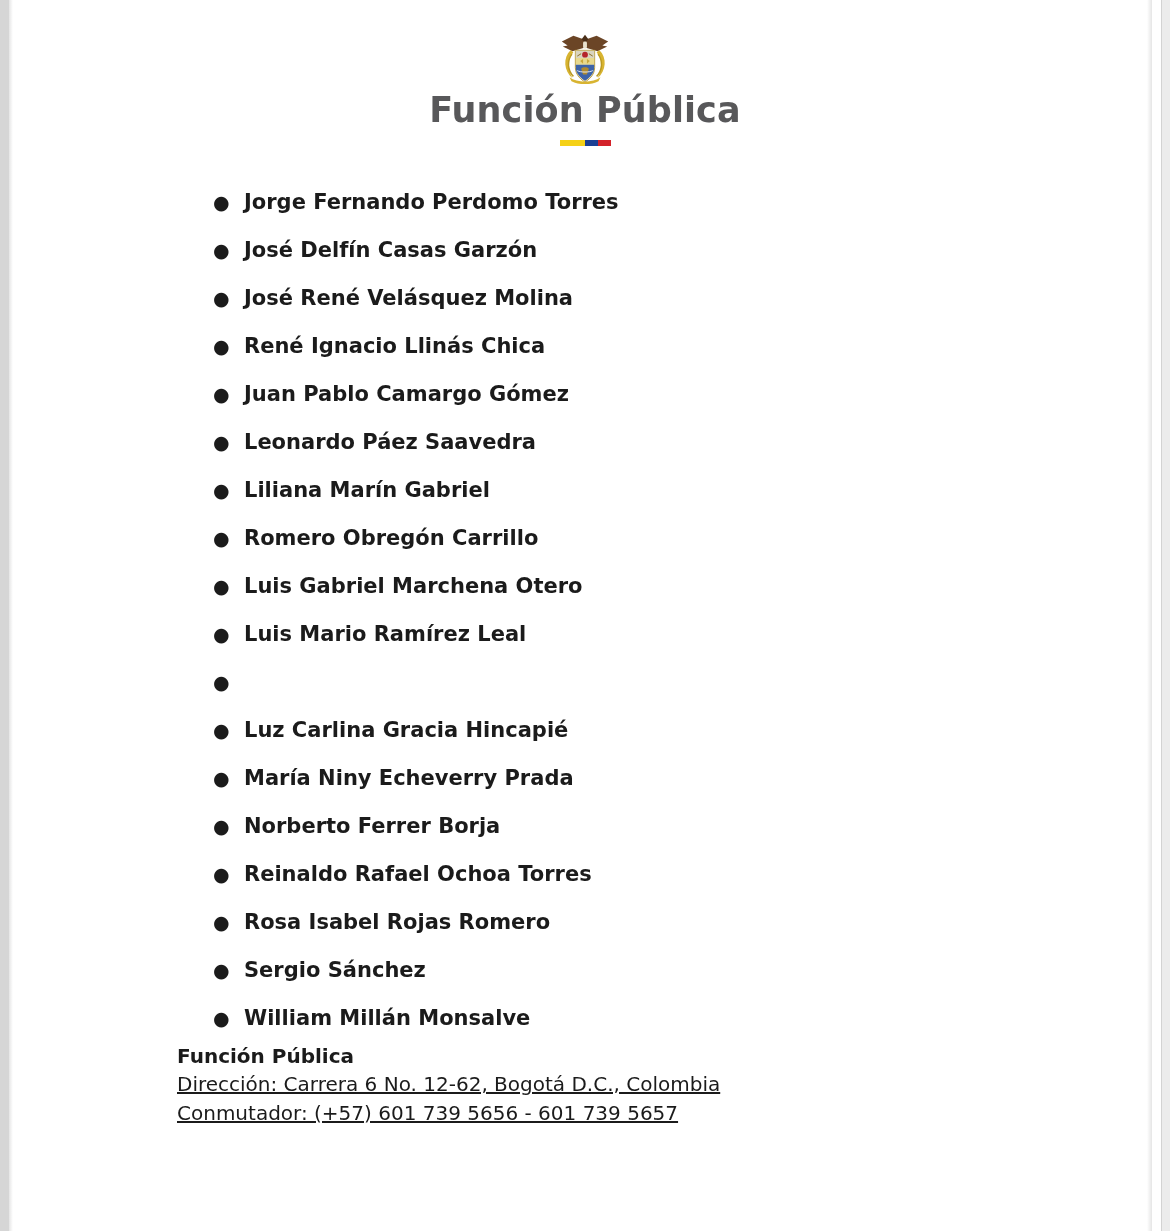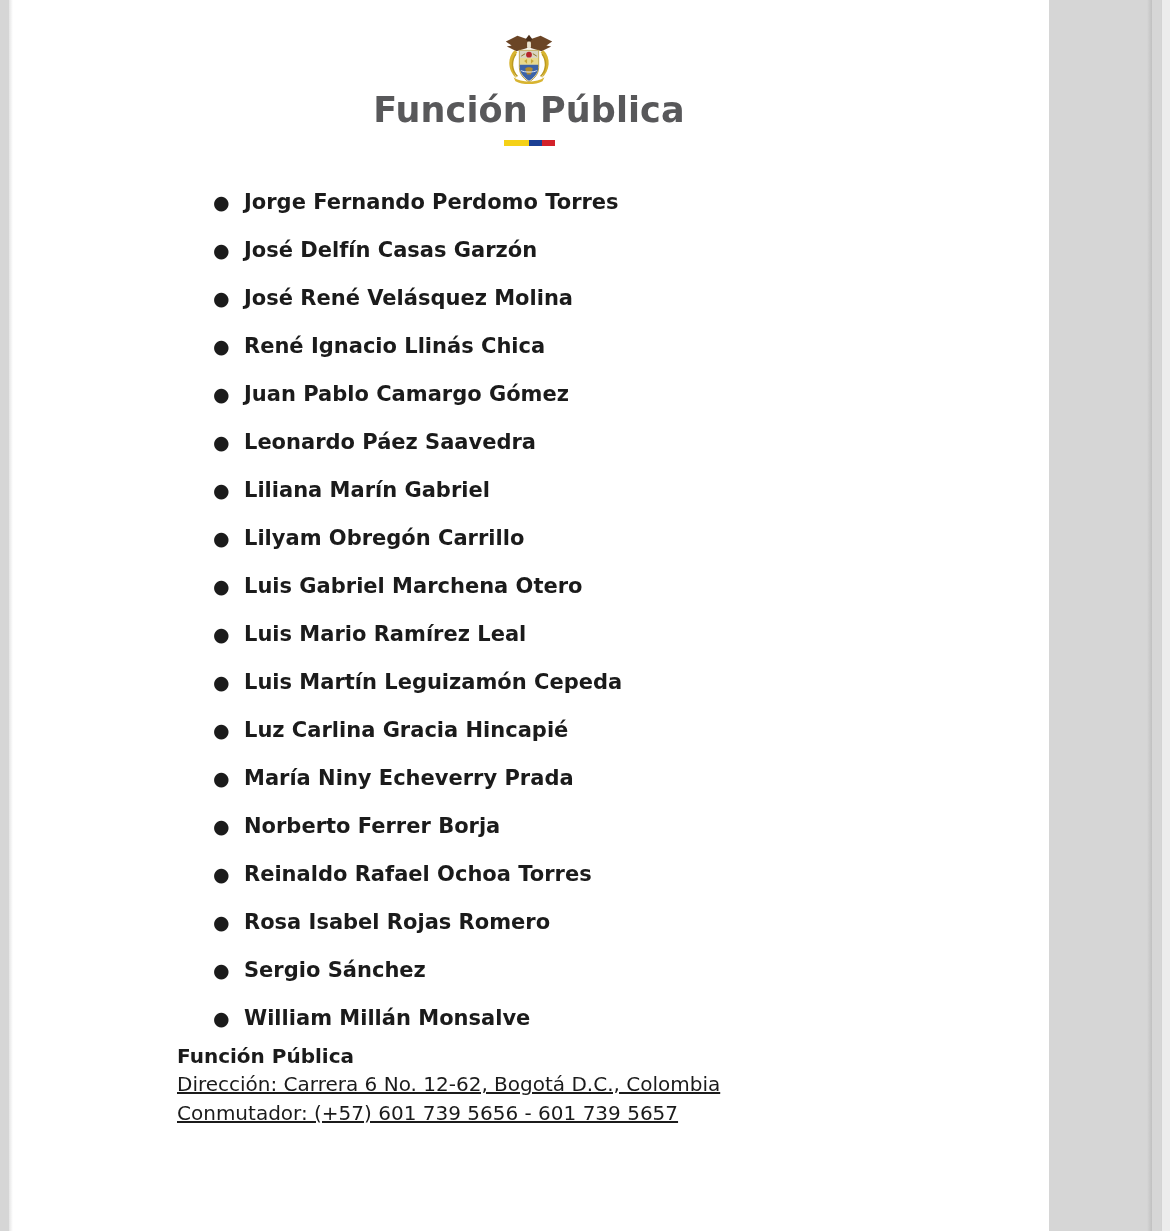--- a/index.html
+++ b/index.html
@@ -15,21 +15,21 @@
     font-family: "DejaVu Sans", "Liberation Sans", sans-serif;
     overflow: hidden;
     position: relative;
   }
 
   
   .page {
     position: absolute;
     left: 9px;
     top: 0;
-    width: 1040px;
+    width: 1152px;
     height: 1231px;
     background: #ffffff;
     overflow: hidden;
   }
   .edge-shadow-left {
     position: absolute;
     left: 9px; top: 0;
     width: 4px; height: 1231px;
     background: linear-gradient(to right, rgba(0,0,0,0.10), rgba(0,0,0,0));
     pointer-events: none;
@@ -196,33 +196,32 @@
       <li class="name-item">
         <span class="bullet">●</span>
         <span class="name-text">Leonardo Páez Saavedra</span>
       </li>
       <li class="name-item">
         <span class="bullet">●</span>
         <span class="name-text">Liliana Marín Gabriel</span>
       </li>
       <li class="name-item">
         <span class="bullet">●</span>
-        <span class="name-text">Lilyam Obregón Carrillo</span>
+        <span class="name-text">Romero Obregón Carrillo</span>
       </li>
       <li class="name-item">
         <span class="bullet">●</span>
         <span class="name-text">Luis Gabriel Marchena Otero</span>
       </li>
       <li class="name-item">
         <span class="bullet">●</span>
         <span class="name-text">Luis Mario Ramírez Leal</span>
       </li>
       <li class="name-item">
         <span class="bullet">●</span>
-        <span class="name-text">Luis Martín Leguizamón Cepeda</span>
       </li>
       <li class="name-item">
         <span class="bullet">●</span>
         <span class="name-text">Luz Carlina Gracia Hincapié</span>
       </li>
       <li class="name-item">
         <span class="bullet">●</span>
         <span class="name-text">María Niny Echeverry Prada</span>
       </li>
       <li class="name-item">

